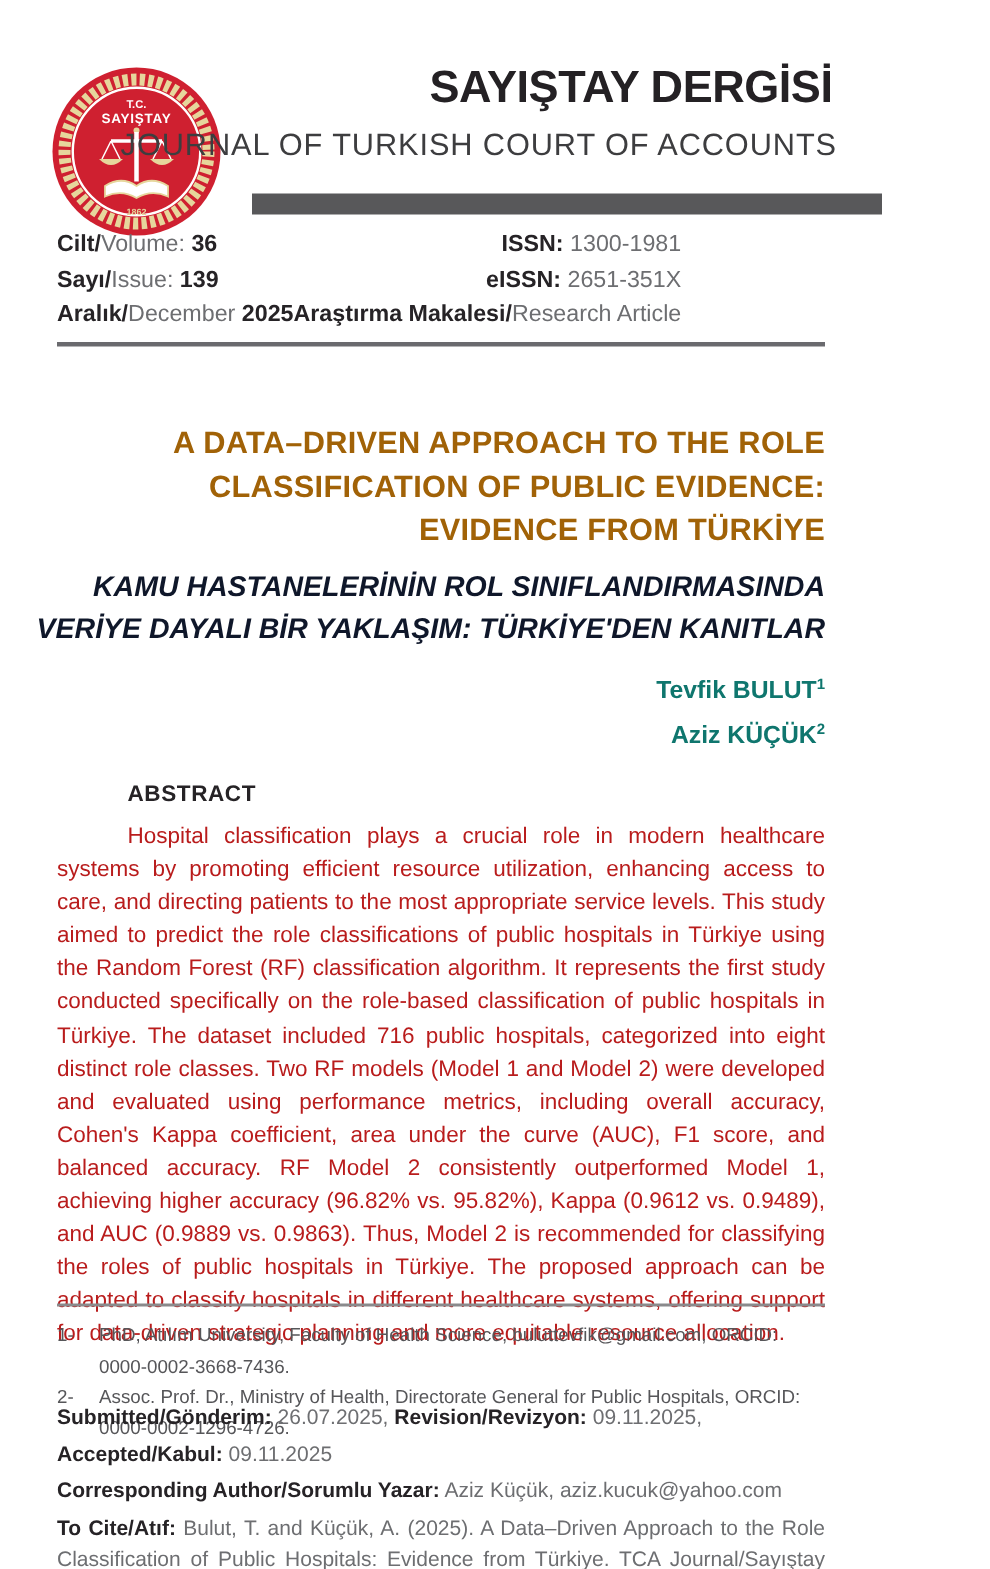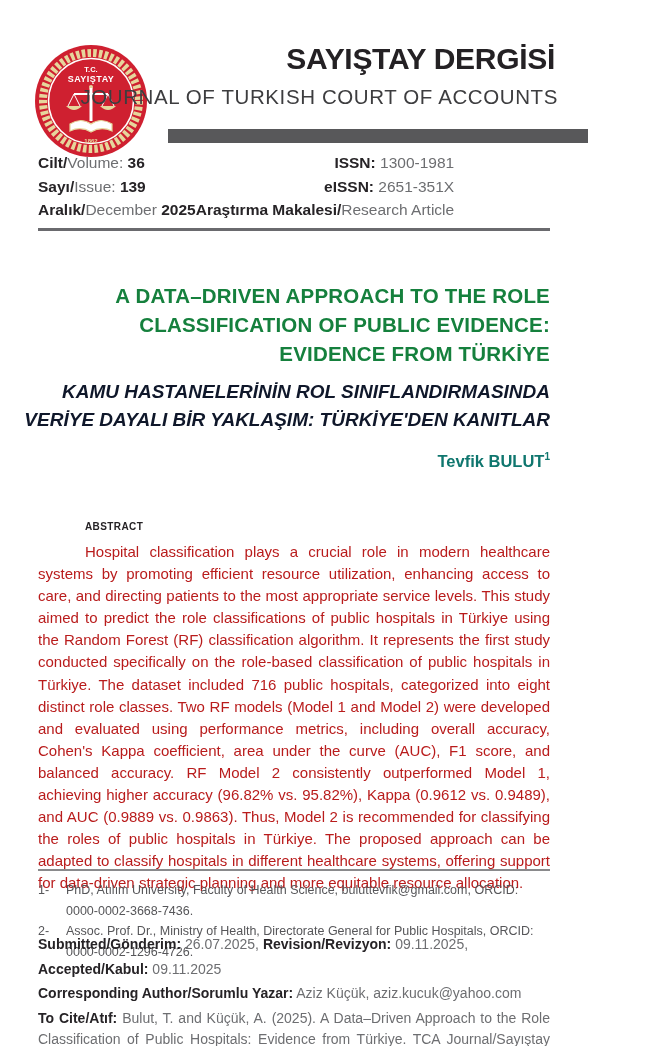--- a/index.html
+++ b/index.html
@@ -32,34 +32,34 @@
   .g  { font-weight:400; color:#6d6e71; }
 
   .divider {
     position:absolute; top:228px; left:38px; right:38px;
     border-top:3px solid #6a6a6e;
   }
 
   
   .titleblock { position:absolute; top:281px; left:20px; right:38px; text-align:right; }
   .title-en div {
-    font-size:20.5px; font-weight:700; color:#15803d; line-height:29px; letter-spacing:0.2px;
+    font-size:20.5px; font-weight:700; color:#a16207; line-height:29px; letter-spacing:0.2px;
   }
   .title-tr { margin-top:10px; }
   .title-tr div {
     font-size:19px; font-weight:700; font-style:italic; color:#0f172a; line-height:28px;
   }
   .authors { margin-top:10px; }
   .authors div { font-size:16.5px; font-weight:700; color:#0f766e; line-height:26px; }
   .authors sup { font-size:10px; }
 
   
   .abstract { position:absolute; top:521px; left:38px; right:38px; }
   .abstract h3 {
-    margin:0 0 0 47px; font-size:10px; font-weight:700; color:#262326; letter-spacing:0.4px;
+    margin:0 0 0 47px; font-size:15px; font-weight:700; color:#262326; letter-spacing:0.4px;
   }
   .abstract p {
     margin:9px 0 0 0; text-align:justify; text-indent:47px;
     font-size:15px; line-height:22.1px; color:#b91c1c;
   }
 
   
   .footnotes {
     position:absolute; top:869px; left:38px; right:38px;
     border-top:2px solid #8a8a8c; padding-top:9px;
@@ -127,20 +127,21 @@
       <div>A DATA–DRIVEN APPROACH TO THE ROLE</div>
       <div>CLASSIFICATION OF PUBLIC EVIDENCE:</div>
       <div>EVIDENCE FROM TÜRKİYE</div>
     </div>
     <div class="title-tr">
       <div>KAMU HASTANELERİNİN ROL SINIFLANDIRMASINDA</div>
       <div>VERİYE DAYALI BİR YAKLAŞIM: TÜRKİYE'DEN KANITLAR</div>
     </div>
     <div class="authors">
       <div><span>Tevfik BULUT</span><sup>1</sup></div>
+      <div><span>Aziz KÜÇÜK</span><sup>2</sup></div>
     </div>
   </div>
 
   <div class="abstract">
     <h3>ABSTRACT</h3>
     <p>Hospital classification plays a crucial role in modern healthcare systems by promoting efficient resource utilization, enhancing access to care, and directing patients to the most appropriate service levels. This study aimed to predict the role classifications of public hospitals in Türkiye using the Random Forest (RF) classification algorithm. It represents the first study conducted specifically on the role-based classification of public hospitals in Türkiye. The dataset included 716 public hospitals, categorized into eight distinct role classes. Two RF models (Model 1 and Model 2) were developed and evaluated using performance metrics, including overall accuracy, Cohen's Kappa coefficient, area under the curve (AUC), F1 score, and balanced accuracy. RF Model 2 consistently outperformed Model 1, achieving higher accuracy (96.82% vs. 95.82%), Kappa (0.9612 vs. 0.9489), and AUC (0.9889 vs. 0.9863). Thus, Model 2 is recommended for classifying the roles of public hospitals in Türkiye. The proposed approach can be adapted to classify hospitals in different healthcare systems, offering support for data-driven strategic planning and more equitable resource allocation.</p>
   </div>
 
   <div class="footnotes">
     <div class="fn">

